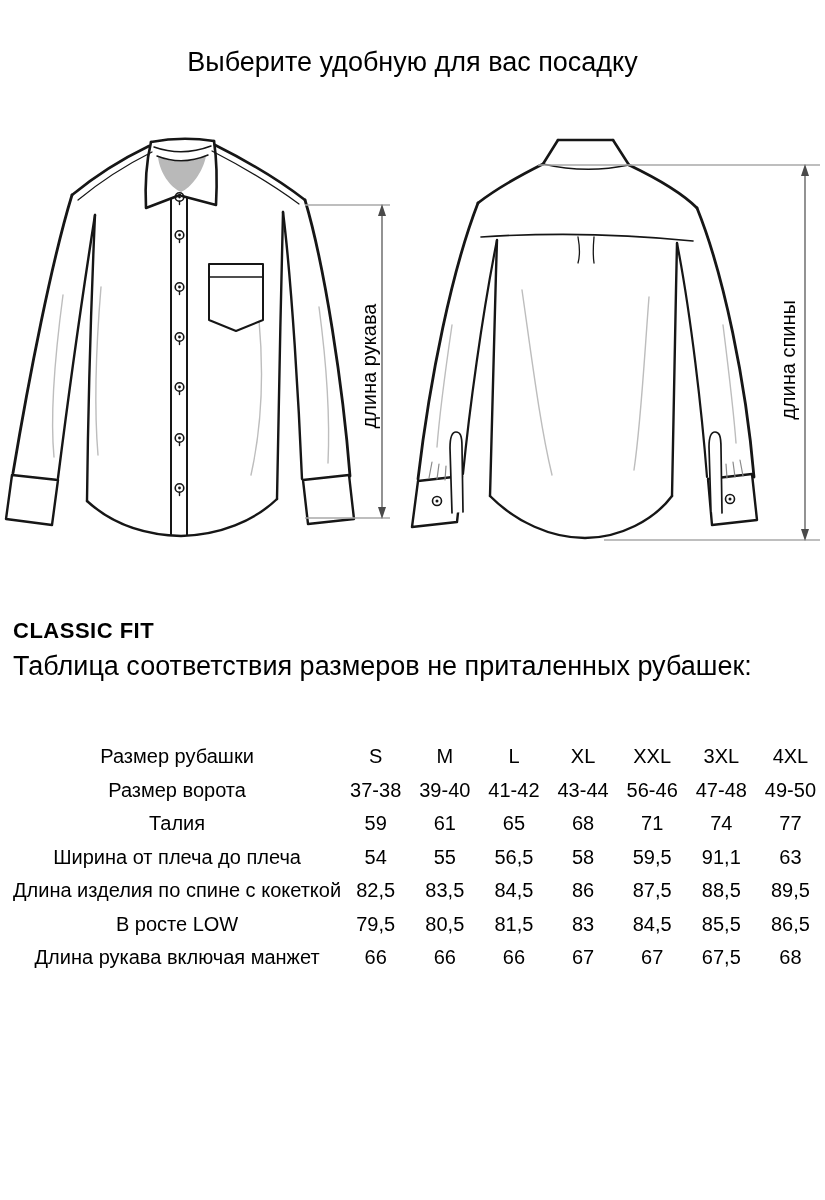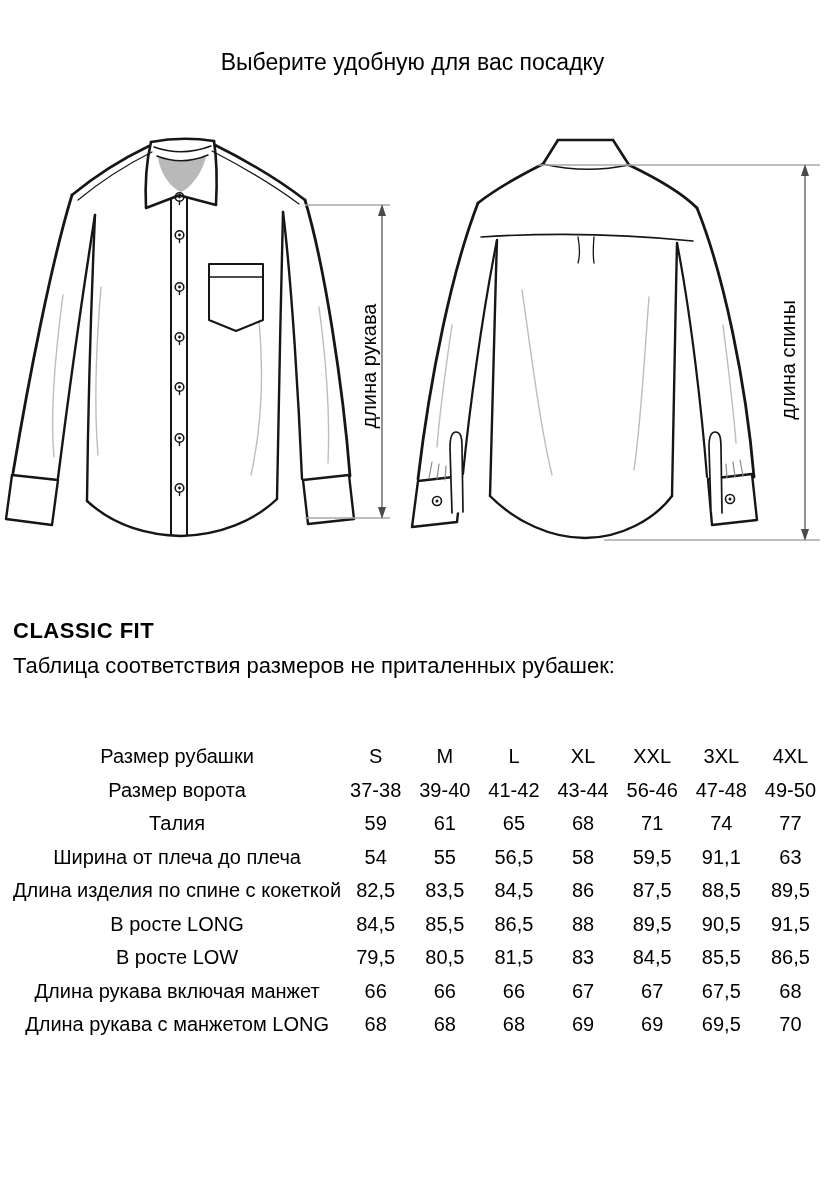--- a/index.html
+++ b/index.html
@@ -2,37 +2,37 @@
 <html><head>
 <meta charset="utf-8">
 <style>
   html,body{margin:0;padding:0;}
   body{
     width:825px;height:1200px;background:#ffffff;position:relative;overflow:hidden;
     font-family:"Liberation Sans",sans-serif;color:#000;
   }
   .title{
     position:absolute;top:48px;left:0;width:825px;margin:0;
-    font-size:23px;line-height:29px;font-weight:400;text-align:center;
+    font-size:27px;line-height:29px;font-weight:400;text-align:center;
   }
   .diagram{position:absolute;top:115px;left:0;width:825px;height:470px;}
   .diagram svg{position:absolute;top:0;left:0;}
   .vlabel{
     position:absolute;font-size:20px;line-height:20px;white-space:nowrap;
     transform:translate(-50%,-50%) rotate(-90deg);
   }
   .vlabel.front{left:369px;top:251px;}
   .vlabel.back{left:788px;top:245px;}
   .fit-heading{
     position:absolute;top:620px;left:13px;margin:0;
     font-size:22px;line-height:22px;font-weight:700;letter-spacing:0.5px;
   }
   .fit-subtitle{
     position:absolute;top:655px;left:13px;margin:0;
-    font-size:22px;line-height:22px;font-weight:400;
+    font-size:27px;line-height:22px;font-weight:400;
   }
   table.size-table{
     position:absolute;top:740px;left:13px;border-collapse:collapse;table-layout:fixed;
   }
   table.size-table th,table.size-table td{
     font-weight:400;font-size:20px;height:33.5px;padding:0;margin:0;
     text-align:center;vertical-align:middle;white-space:nowrap;
   }
   table.size-table .label-col{text-align:center;}
 </style>
@@ -236,53 +236,33 @@
         <td class="label-col">Длина изделия по спине с кокеткой</td>
         <td>82,5</td>
         <td>83,5</td>
         <td>84,5</td>
         <td>86</td>
         <td>87,5</td>
         <td>88,5</td>
         <td>89,5</td>
       </tr>
       <tr>
-        <td class="label-col">В росте LONG</td>
-        <td>84,5</td>
-        <td>85,5</td>
-        <td>86,5</td>
-        <td>88</td>
-        <td>89,5</td>
-        <td>90,5</td>
-        <td>91,5</td>
-      </tr>
-      <tr>
         <td class="label-col">В росте LOW</td>
         <td>79,5</td>
         <td>80,5</td>
         <td>81,5</td>
         <td>83</td>
         <td>84,5</td>
         <td>85,5</td>
         <td>86,5</td>
       </tr>
       <tr>
         <td class="label-col">Длина рукава включая манжет</td>
         <td>66</td>
         <td>66</td>
         <td>66</td>
         <td>67</td>
         <td>67</td>
         <td>67,5</td>
         <td>68</td>
       </tr>
-      <tr>
-        <td class="label-col">Длина рукава с манжетом LONG</td>
-        <td>68</td>
-        <td>68</td>
-        <td>68</td>
-        <td>69</td>
-        <td>69</td>
-        <td>69,5</td>
-        <td>70</td>
-      </tr>
     </tbody>
 </table>
 
 </body></html>

